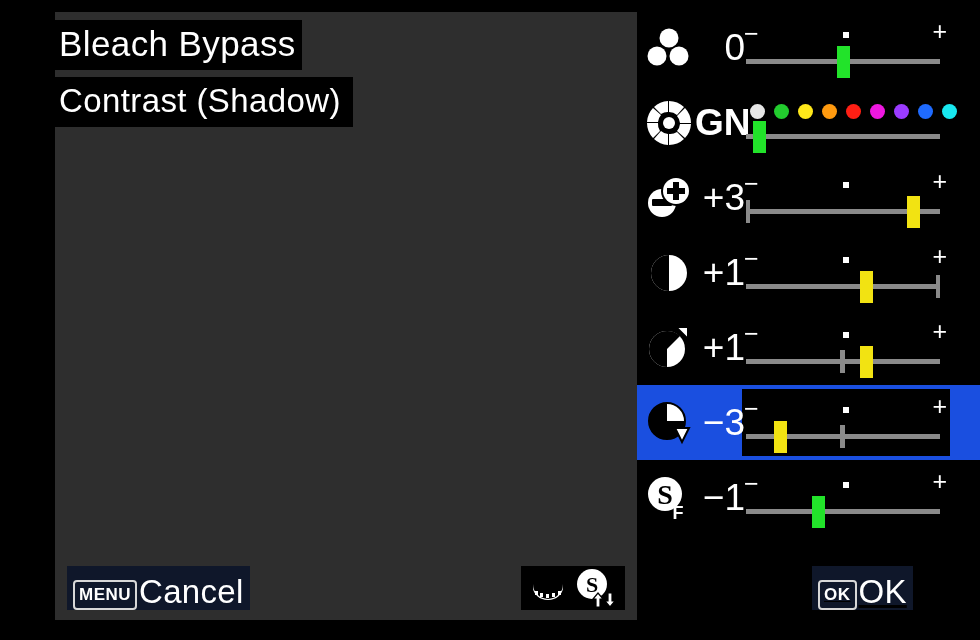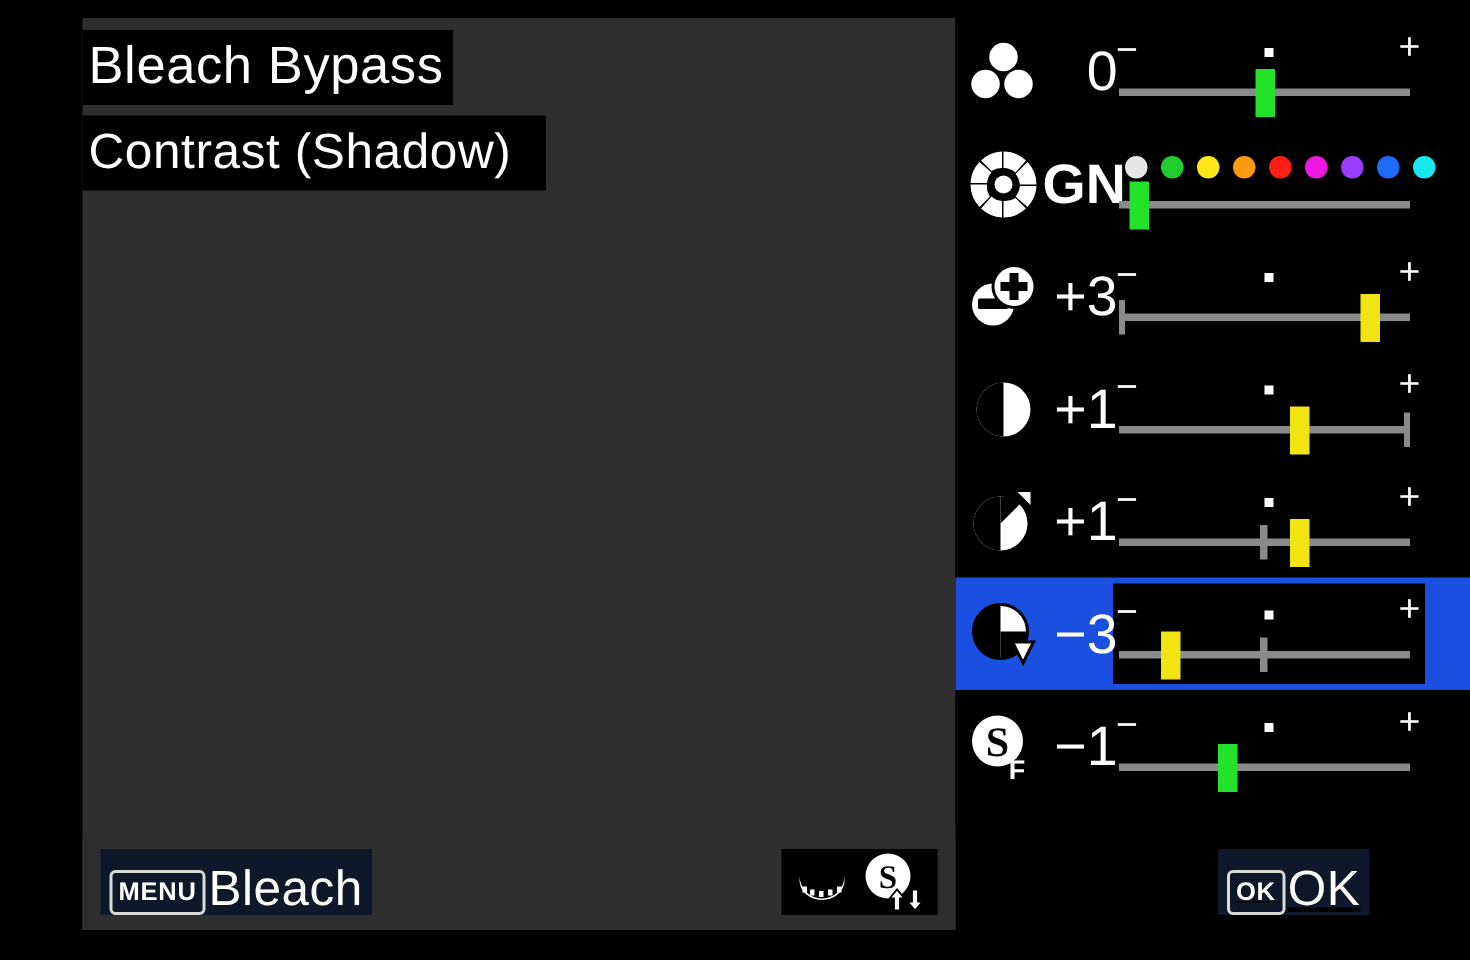--- a/index.html
+++ b/index.html
@@ -43,21 +43,21 @@
     letter-spacing: 0.4px;
   }
   #title-primary {
     top: 8px;
     padding: 2px 6px 4px 4px;
     font-size: 35px;
     line-height: 44px;
   }
   #title-secondary {
     top: 65px;
-    padding: 2px 23px 4px 4px;
+    padding: 2px 12px 4px 4px;
     font-size: 33px;
     line-height: 44px;
   }
 
   
   #bottom-bar {
     position: absolute;
     left: 38px;
     top: 556px;
     width: 582px;
@@ -244,21 +244,21 @@
 <div id="screen">
 
   <div id="left-panel">
     <div class="title-line" id="title-primary">Bleach Bypass</div>
     <div class="title-line" id="title-secondary">Contrast (Shadow)</div>
   </div>
 
   <div id="bottom-bar">
     <div class="softkey" id="cancel-key">
       <span class="key-badge">MENU</span>
-      <span class="key-label">Bleach</span>
+      <span class="key-label">Cancel</span>
     </div>
   </div>
 
   <div id="dial-hint">
     <span>
       <svg width="36" height="26" viewBox="0 0 36 26">
         <path d="M3 3 A15 15 0 0 0 33 3 L33 6 A15 13 0 0 1 3 6 Z" fill="#ffffff" transform="translate(0,6)"></path>
         <g fill="#ffffff">
           <rect x="5" y="16" width="3" height="4"></rect>
           <rect x="10" y="18" width="3" height="4"></rect>

